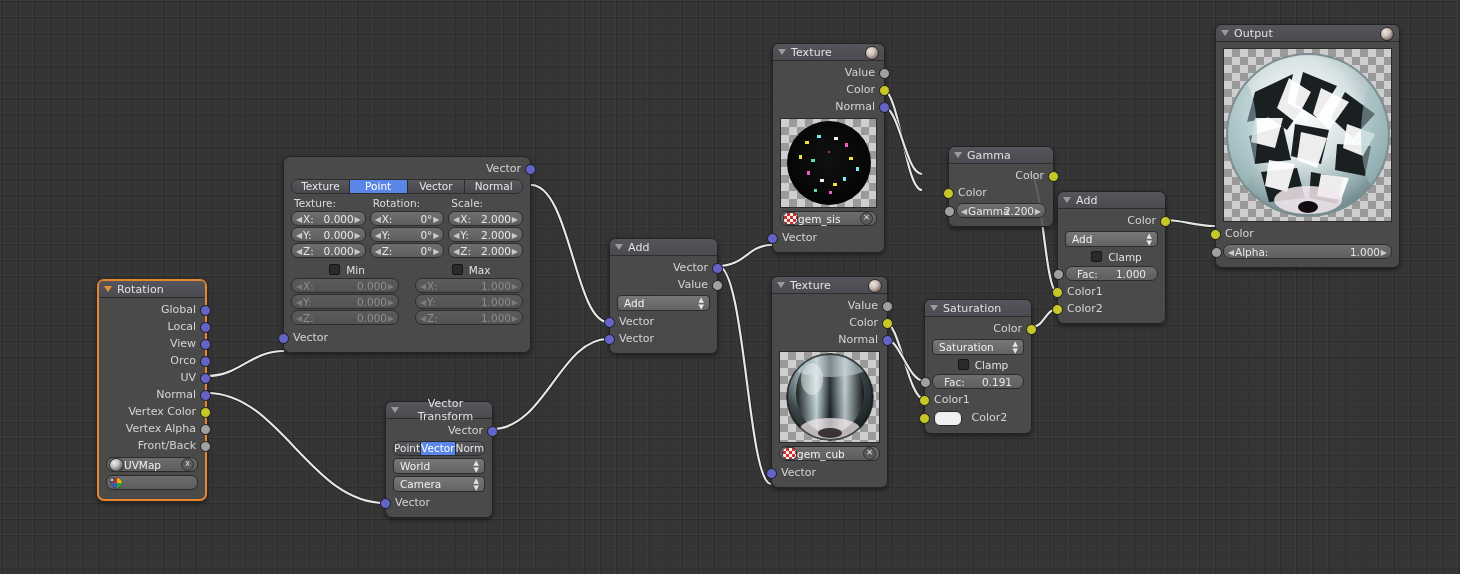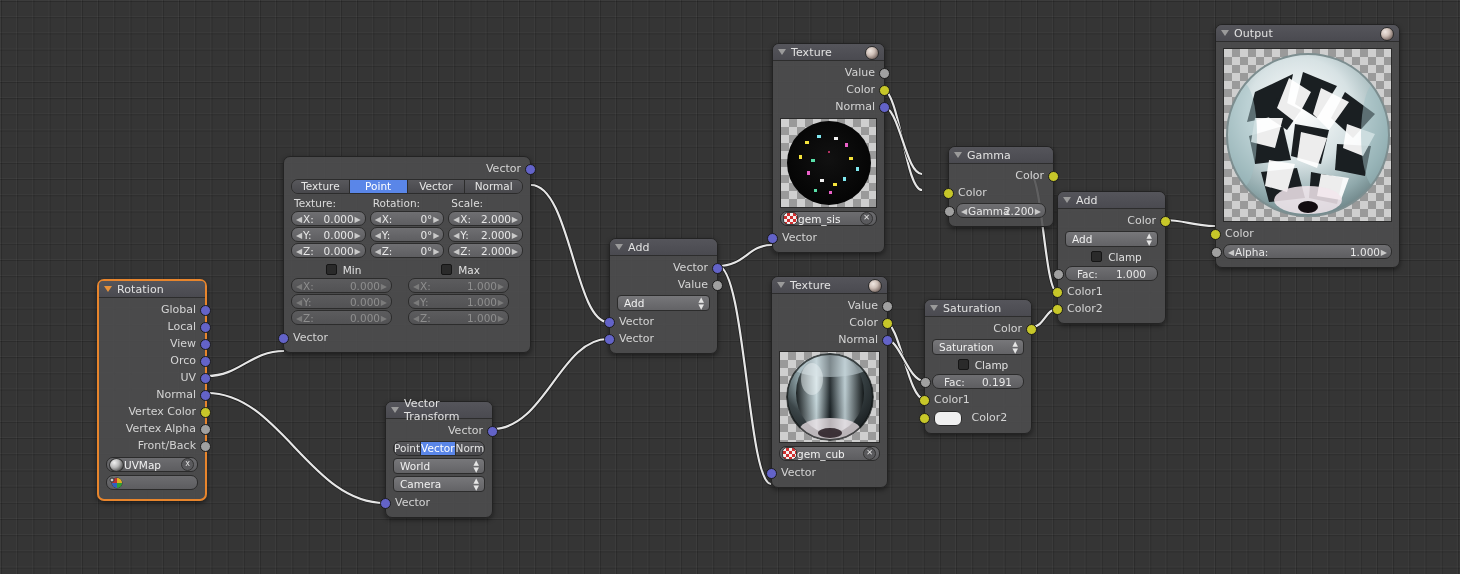--- a/index.html
+++ b/index.html
@@ -26,21 +26,21 @@
     box-sizing:border-box;}
   .node.active{border:2px solid #e8852c;box-shadow:0 0 0 0px #e8852c,0 2px 5px rgba(0,0,0,0.5);}
   .nhead{height:16px;border-radius:6px 6px 0 0;
     background:linear-gradient(to bottom,#55555b,#4a4a50);
     border-bottom:1px solid #2d2d2d;
     display:flex;align-items:center;padding:0 5px;position:relative;}
   .node.active .nhead{border-radius:4px 4px 0 0;}
   .tri{width:0;height:0;border-left:4.5px solid transparent;border-right:4.5px solid transparent;
     border-top:6px solid #9a9a9a;margin-right:5px;}
   .tri.orange{border-top-color:#e8923a;}
-  .ntitle{font-size:11px;color:#e2e2e2;letter-spacing:.1px;}
+  .ntitle{font-size:11px;color:#e2e2e2;letter-spacing:.1px;text-align:center;}
   .prevIcon{position:absolute;right:5px;top:2px;width:12px;height:12px;border-radius:50%;
     background:radial-gradient(circle at 35% 32%,#efe6e0 0%,#cfc0b8 38%,#8a7a74 70%,#4a4040 100%);
     border:1px solid #2b2b2b;}
   .nbody{padding:3px 0 6px 0;position:relative;}
 
   .row{position:relative;height:17px;line-height:17px;padding:0 9px;}
   .row.out{text-align:right;}
   .row.in{text-align:left;}
   .sock{position:absolute;width:9px;height:9px;border-radius:50%;border:1px solid #1b1b1b;top:4px;}
   .sock.out{right:-6px;}
@@ -294,21 +294,21 @@
           <span class="arrR">▶</span>
         </div>
         <div class="field">
           <span class="arrL">◀</span>
           <span class="fl">Z:</span>
           <span class="fr">2.000</span>
           <span class="arrR">▶</span>
         </div>
       </div>
     </div>
-    <div style="display:flex;padding:3px 21px 0 7px;gap:16px;">
+    <div style="display:flex;padding:3px 7px 0 7px;gap:16px;">
       <div style="flex:1;">
         <div class="chkrow" style="padding-left:4px;">
           <span class="chk"></span>
           <span>Min</span>
         </div>
         <div class="field dis" style="margin:1px 0;">
           <span class="arrL">◀</span>
           <span class="fl">X:</span>
           <span class="fr">0.000</span>
           <span class="arrR">▶</span>

